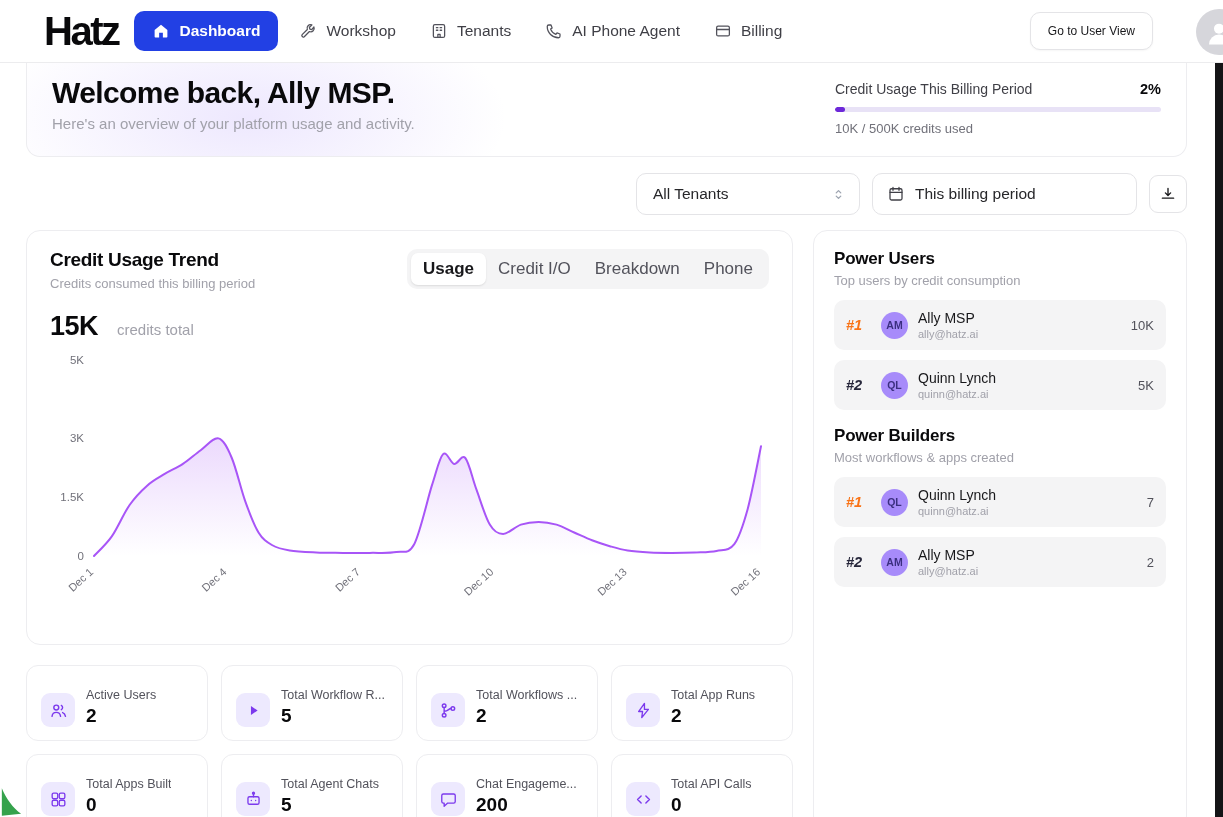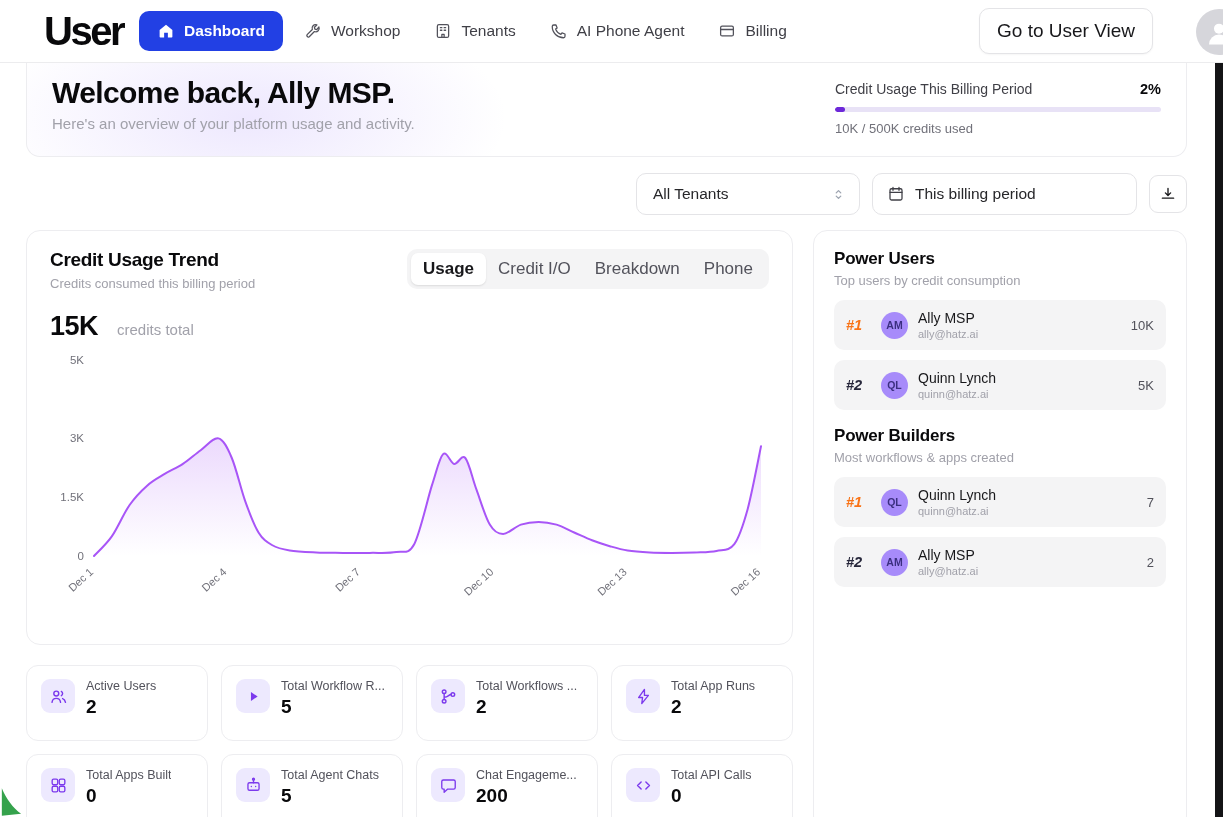--- a/index.html
+++ b/index.html
@@ -16,21 +16,21 @@
   .navbar { height:63px; display:flex; align-items:center; padding:0 0 0 44px;
     border-bottom:1px solid #ececee; background:#fff; position:relative; z-index:3; }
   .logo { font-size:40px; font-weight:900; letter-spacing:-2.5px; color:#09090b; margin-right:16px; line-height:1; }
   .nav { display:flex; align-items:center; gap:8px; }
   .nav-item { display:flex; align-items:center; gap:9px; padding:10px 13px; border-radius:10px;
     font-size:15.5px; color:#3f3f46; cursor:pointer; white-space:nowrap; }
   .nav-item .nicon { display:flex; color:#52525b; }
   .nav-item.active { background:#2240e4; color:#fff; font-weight:600; padding:11px 18px; }
   .nav-item.active .nicon { color:#fff; }
   .user-view { margin-left:auto; margin-right:70px; border:1px solid #e4e4e7; background:#fff;
-    border-radius:10px; padding:11px 17px; font-size:19px; color:#18181b;
+    border-radius:10px; padding:11px 17px; font-size:12px; color:#18181b;
     font-family:inherit; cursor:pointer; box-shadow:0 1px 2px rgba(0,0,0,.04); white-space:nowrap; }
   .avatar { position:absolute; left:1196px; top:9px; width:46px; height:46px; border-radius:50%;
     background:#d6d6db; display:flex; align-items:center; justify-content:center; overflow:hidden; }
 
   .scroll-strip { position:absolute; right:0; top:63px; bottom:0; width:8px; background:#141416; z-index:4; }
 
   
   .welcome { margin:0 36px 0 26px; height:94px; border:1px solid #ededf0; border-top:none;
     border-radius:0 0 14px 14px; padding:13px 25px 0 25px; display:flex; justify-content:space-between;
     position:relative; overflow:hidden; background:#fff; }
@@ -67,21 +67,21 @@
   .tab { padding:6px 12px; font-size:17px; color:#52525b; border-radius:7px; cursor:pointer; white-space:nowrap; }
   .tab.active { background:#fff; color:#18181b; font-weight:700; box-shadow:0 1px 2px rgba(0,0,0,.10); }
   .total-row { margin-top:20px; display:flex; align-items:baseline; gap:19px; }
   .total { font-size:27px; font-weight:800; letter-spacing:-.5px; color:#09090b; }
   .total-suffix { font-size:15px; color:#a1a1aa; }
   #trend-svg { margin-top:4px; }
 
   
   .stats { margin-top:20px; display:grid; grid-template-columns:repeat(4,1fr); gap:13px; }
   .stat-card { border:1px solid #ededf0; border-radius:12px; padding:13px 14px; height:76px;
-    display:flex; gap:11px; align-items:flex-start; overflow:hidden; background:#fff; }
+    display:flex; gap:11px; align-items:flex-end; overflow:hidden; background:#fff; }
   .stat-icon { width:34px; height:34px; flex:0 0 34px; border-radius:9px; background:#ede9fe; color:#7c3aed;
     display:flex; align-items:center; justify-content:center; }
   .stat-label { font-size:12.5px; color:#52525b; white-space:nowrap; overflow:hidden; max-width:120px; }
   .stat-value { font-size:19px; font-weight:800; margin-top:3px; color:#09090b; }
 
   
   .side-card { border:1px solid #ededf0; border-radius:14px; padding:18px 20px; background:#fff; }
   .side-title { font-size:17px; font-weight:800; letter-spacing:-.2px; color:#09090b; }
   .side-sub { font-size:13px; color:#a1a1aa; margin:4px 0 12px; }
   .side-section + .side-section { margin-top:16px; }
@@ -94,21 +94,21 @@
   .lb-name { font-size:14px; color:#18181b; }
   .lb-email { font-size:11px; color:#a1a1aa; margin-top:2px; }
   .lb-value { margin-left:auto; font-size:13px; color:#52525b; }
 
   .cursor-decoration { position:absolute; left:0; bottom:0; width:22px; height:32px; z-index:5; }
 </style>
 </head>
 <body>
 
 <header class="navbar">
-  <div class="logo">User</div>
+  <div class="logo">Hatz</div>
   <nav class="nav">
     <a class="nav-item active">
       <span class="nicon">
         <svg viewBox="0 0 24 24" width="18" height="18">
             <path d="M3.5 10.6 12 3.8l8.5 6.8v9.1a1 1 0 0 1-1 1h-5v-6.5h-5v6.5h-5a1 1 0 0 1-1-1z" fill="currentColor"></path>
           </svg>
       </span>
       <span>Dashboard</span>
     </a>
     <a class="nav-item">

